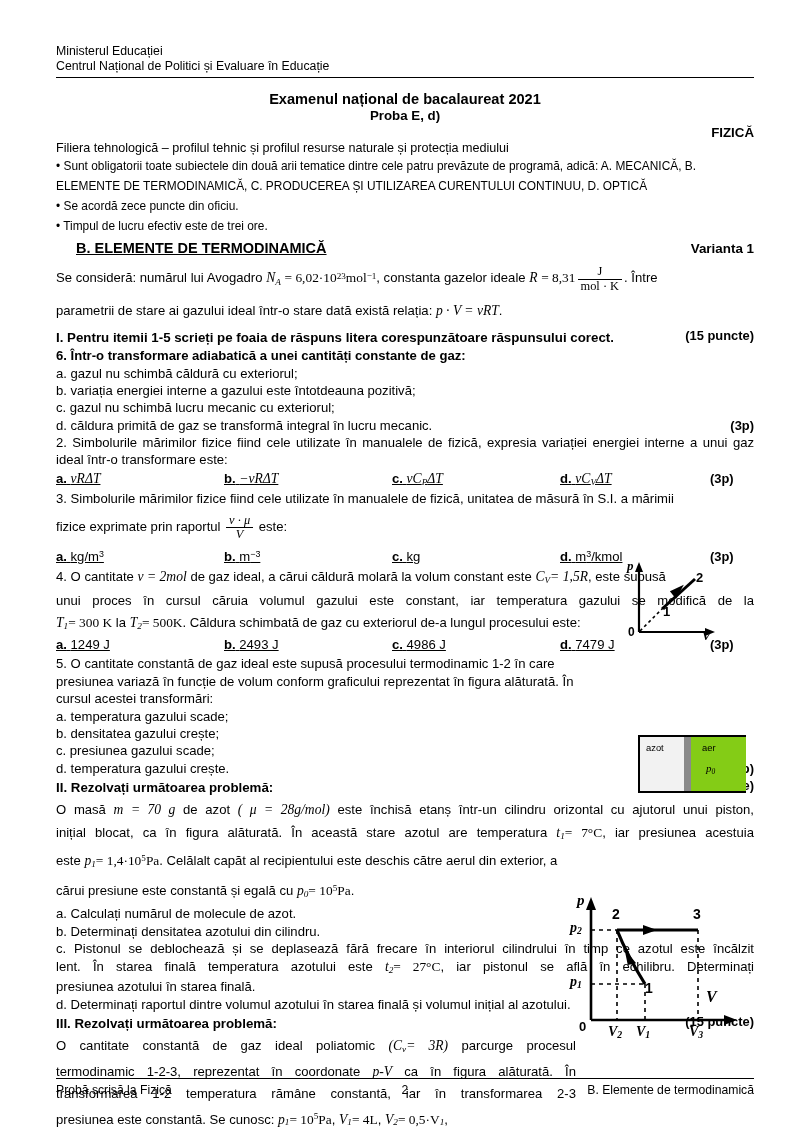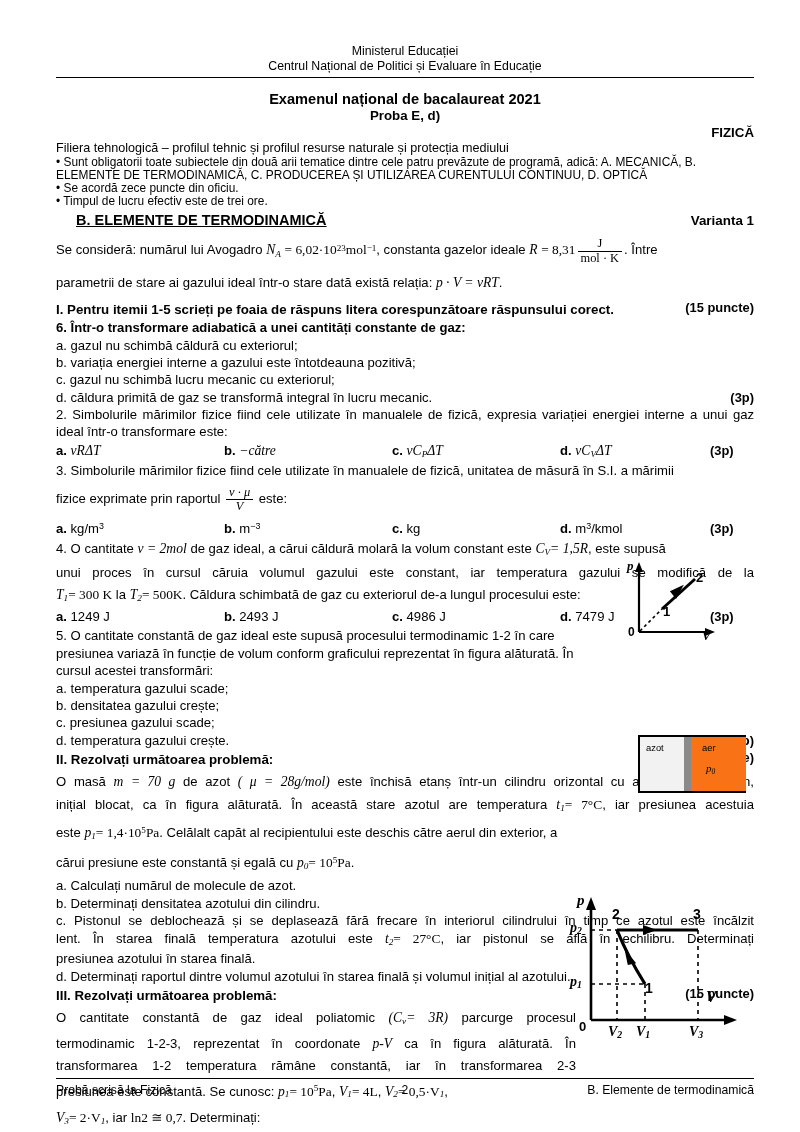--- a/index.html
+++ b/index.html
@@ -7,31 +7,31 @@
   body {
     width: 800px; height: 1132px;
     background: #ffffff;
     font-family: "Liberation Sans", sans-serif;
     color: #000;
     position: relative;
     overflow: hidden;
   }
   .page { position: absolute; left: 56px; top: 0; width: 698px; height: 1132px; }
 
-  .hdr { text-align: center; font-size: 12.3px; line-height: 15px; }
+  .hdr { font-size: 12.3px; line-height: 15px; }
   .hdr-line1 { margin-top: 44px; }
   .rule { border-top: 1.6px solid #000; margin-top: 3px; }
 
   .title-blk { text-align: center; font-weight: bold; margin-top: 12px; }
   .t1 { font-size: 14.6px; line-height: 18px; margin-top: 2px; }
   .t2 { font-size: 13.3px; line-height: 16px; }
   .t3 { font-size: 13.3px; line-height: 17px; text-align: right; }
 
   .p { font-size: 12.6px; line-height: 15.4px; }
-  .bullets { font-size: 11.9px; line-height: 13px; }
+  .bullets { font-size: 11.9px; line-height: 20px; }
 
   .sect-line { margin-top: 4px; display: flex; align-items: baseline; justify-content: space-between; }
   .sect-title { font-size: 14.5px; font-weight: bold; text-decoration: underline; margin-left: 20px; }
   .variant { font-size: 13.4px; font-weight: bold; }
 
   .para { font-size: 13.1px; line-height: 16px; margin-top: 7px; text-align: justify; }
   .mi { font-style: italic; font-family: "Liberation Serif", serif; font-size: 13.6px; }
   .mn { font-family: "Liberation Serif", serif; font-size: 13.4px; }
   sub { font-size: 0.68em; vertical-align: -0.25em; }
   sup { font-size: 0.68em; vertical-align: 0.42em; }
@@ -39,31 +39,31 @@
   .frac { display: inline-block; vertical-align: middle; text-align: center; font-family: "Liberation Serif", serif; line-height: 1.08; margin: 0 2px; }
   .frac .num { display: block; border-bottom: 1.1px solid #000; padding: 0 3px; font-size: 12.4px; }
   .frac .den { display: block; padding: 0 3px; font-size: 12.4px; }
 
   .q { font-size: 13.1px; line-height: 16.4px; margin-top: 1px; }
   .q b { font-weight: bold; }
   .qrow { position: relative; }
   .ptsn { font-weight: bold; font-size: 12.9px; float: right; }
 
   .opts { display: flex; font-size: 13.1px; margin-top: 3px; position: relative; }
-  .opts .o { width: 168px; }
+  .opts .o { width: 168px; text-decoration: underline; }
   .opts .o.o4 { width: 150px; }
 
   .romhead { font-size: 13.3px; font-weight: bold; margin-top: 3px; }
 
   
   .fig1 { position: absolute; left: 613px; top: 558px; width: 112px; height: 92px; }
   .fig2 { position: absolute; left: 638px; top: 735px; width: 110px; height: 60px; }
   .fig3 { position: absolute; left: 565px; top: 892px; width: 190px; height: 158px; }
 
-  .cyl { width: 108px; height: 58px; border: 2.2px solid #000; border-right: none; background: #f97316; position: relative; }
+  .cyl { width: 108px; height: 58px; border: 2.2px solid #000; border-right: none; background: #84cc16; position: relative; }
   .cyl .gas { position: absolute; left: 0; top: 0; width: 44px; height: 100%; background: #f2f2f2; }
   .cyl .piston { position: absolute; left: 44px; top: 0; width: 7px; height: 100%; background: #8a8a8a; }
   .cyl .lbl-azot { position: absolute; left: 6px; top: 5px; font-size: 9.4px; }
   .cyl .lbl-aer { position: absolute; left: 62px; top: 5px; font-size: 9.4px; }
   .cyl .lbl-p0 { position: absolute; left: 66px; top: 25px; font-size: 11px; font-family: "Liberation Serif", serif; font-style: italic; }
 
   .footer-rule { position: absolute; left: 56px; top: 1078px; width: 698px; border-top: 1.4px solid #000; }
   .footer { position: absolute; left: 56px; top: 1083px; width: 698px; display: flex; font-size: 12.2px; }
   .footer .fl { flex: 0 0 38%; text-align: left; }
   .footer .fc { flex: 0 0 24%; text-align: center; }
@@ -116,21 +116,21 @@
 
   <div class="q" style="margin-top:2px;"><b>6. Într-o transformare adiabatică a unei cantități constante de gaz:</b></div>
   <div class="q"><span>a. gazul nu schimbă căldură cu exteriorul;</span></div>
   <div class="q"><span>b. variația energiei interne a gazului este întotdeauna pozitivă;</span></div>
   <div class="q"><span>c. gazul nu schimbă lucru mecanic cu exteriorul;</span></div>
   <div class="q qrow"><span>d. căldura primită de gaz se transformă integral în lucru mecanic.</span><span class="ptsn">(3p)</span></div>
 
   <div class="q" style="text-align:justify;"><span>2. Simbolurile mărimilor fizice fiind cele utilizate în manualele de fizică, expresia variației energiei interne a unui gaz ideal într-o transformare este:</span></div>
   <div class="opts qrow">
     <span class="o"><b>a.</b> <span class="mi">νRΔT</span></span>
-    <span class="o"><b>b.</b> <span class="mi">−către</span></span>
+    <span class="o"><b>b.</b> <span class="mi">−νRΔT</span></span>
     <span class="o"><b>c.</b> <span class="mi">νC</span><span class="mi"><sub>P</sub></span><span class="mi">ΔT</span></span>
     <span class="o o4"><b>d.</b> <span class="mi">νC</span><span class="mi"><sub>V</sub></span><span class="mi">ΔT</span></span>
     <span class="ptsn">(3p)</span>
   </div>
 
   <div class="q" style="margin-top:4px; text-align:justify;"><span>3. Simbolurile mărimilor fizice fiind cele utilizate în manualele de fizică, unitatea de măsură în S.I. a mărimii</span></div>
   <div class="q" style="margin-top:6px;">
     <span>fizice exprimate prin raportul</span>
     <span class="frac"><span class="num mi" style="font-size:12.4px">ν · μ</span><span class="den mi" style="font-size:12.4px">V</span></span>
     <span>este:</span>

